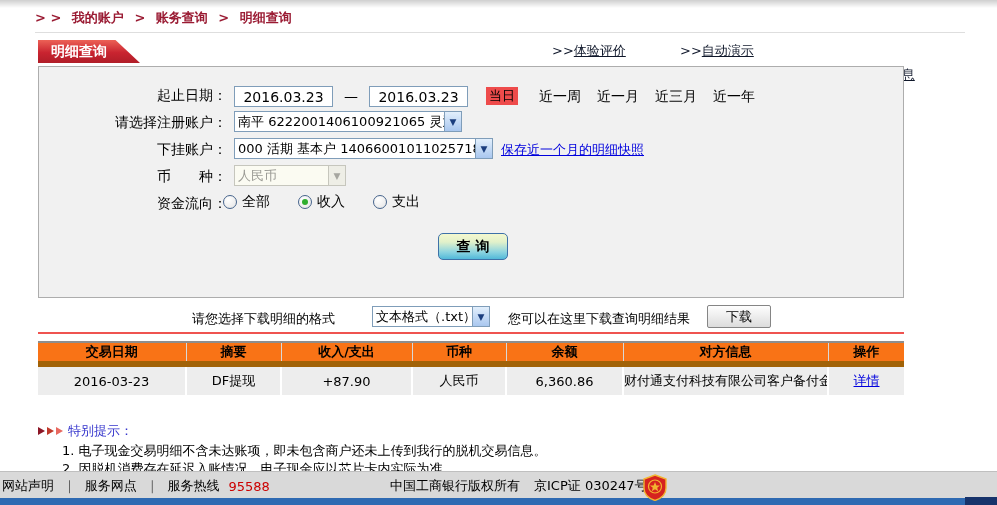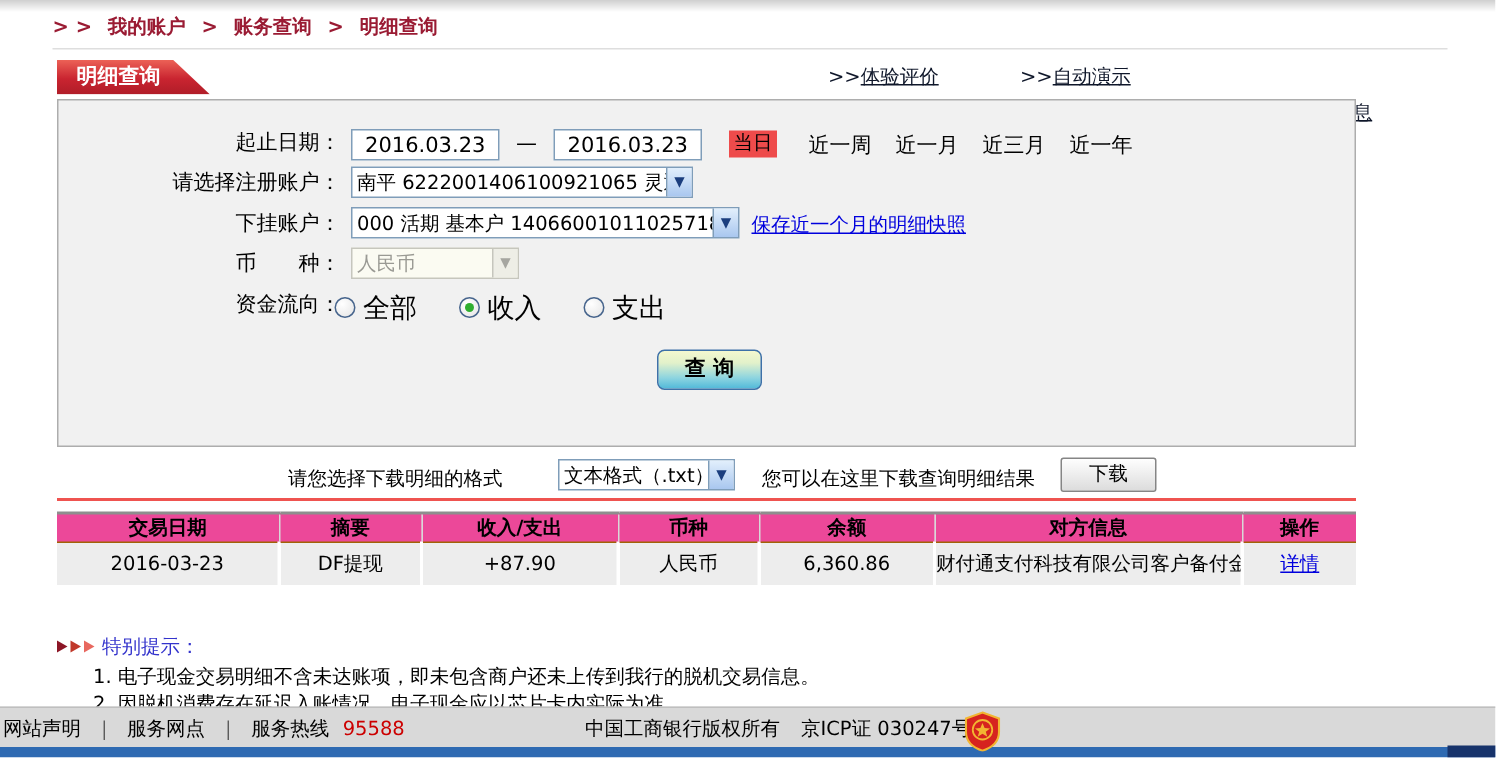--- a/index.html
+++ b/index.html
@@ -48,21 +48,21 @@
   .select .val{flex:1;padding:0 3px;white-space:nowrap;overflow:hidden;}
   .select .arrow{
     width:17px;height:100%;box-sizing:border-box;border-left:1px solid #7f9db9;
     background:linear-gradient(180deg,#e2effc 0%,#a9c7ef 100%);
     display:flex;align-items:center;justify-content:center;font-size:9px;color:#1b3e7e;
   }
   .select.disabled{border-color:#c6c6bd;background:#fbfbf2;cursor:default;}
   .select.disabled .val{color:#9a9a94;}
   .select.disabled .arrow{background:#eeeee6;border-left-color:#c6c6bd;color:#a6a6a0;}
   .snapshot-link{position:absolute;left:462px;top:74px;color:#0000dd;text-decoration:underline;font-size:13px;cursor:pointer;white-space:nowrap;}
-  .radio-row{position:absolute;left:184px;top:126px;display:flex;gap:28px;align-items:center;font-size:18px;}
+  .radio-row{position:absolute;left:184px;top:126px;display:flex;gap:28px;align-items:center;font-size:14px;}
   .radio-opt{display:flex;align-items:center;cursor:pointer;}
   .radio{
     width:12px;height:12px;border-radius:50%;border:1px solid #46648c;margin-right:5px;
     background:radial-gradient(circle at 35% 30%,#ffffff,#e4e4e4);position:relative;
   }
   .radio.checked::after{content:"";position:absolute;inset:3px;border-radius:50%;background:#2fae2f;}
   .query-btn{
     position:absolute;left:399px;top:166px;width:70px;height:27px;border:1px solid #3e71a8;border-radius:5px;
     background:linear-gradient(180deg,#f4f8cf 0%,#e2f1ca 32%,#8cd4e0 72%,#52b9d9 100%);
     font-size:14px;font-weight:bold;text-align:center;line-height:25px;cursor:pointer;box-sizing:border-box;
@@ -72,22 +72,22 @@
   .dl-select{left:372px;top:306px;width:118px;}
   .dl-hint{left:508px;top:310px;font-size:13px;white-space:nowrap;}
   .dl-btn{
     left:707px;top:305px;width:64px;height:23px;border:1px solid #858585;border-radius:2px;box-sizing:border-box;
     background:linear-gradient(180deg,#fefefe,#dcdcdc);font-size:13px;text-align:center;line-height:21px;cursor:pointer;
   }
   .red-line{left:38px;top:332px;width:866px;height:2px;background:#ef5350;}
   
   .result{left:38px;top:341px;width:866px;border-collapse:collapse;table-layout:fixed;}
   .result th{
-    font-size:13px;font-weight:bold;background:#ec4899;height:17px;text-align:center;
-    border-top:2px solid #8e8e8e;border-bottom:1px solid #a16207;border-left:1px solid #d8d8d8;padding:0;
+    font-size:13px;font-weight:bold;background:#f97316;height:17px;text-align:center;
+    border-top:2px solid #8e8e8e;border-bottom:6px solid #a16207;border-left:1px solid #d8d8d8;padding:0;
   }
   .result th:first-child{border-left:none;}
   .result td{
     font-size:13px;background:#ededed;height:28px;text-align:center;padding:0;
     border-left:2px solid #ffffff;white-space:nowrap;overflow:hidden;
   }
   .result td:first-child{border-left:none;}
   .amount-in{color:#000000;}
   .detail-link{color:#0000dd;text-decoration:underline;cursor:pointer;}
   

